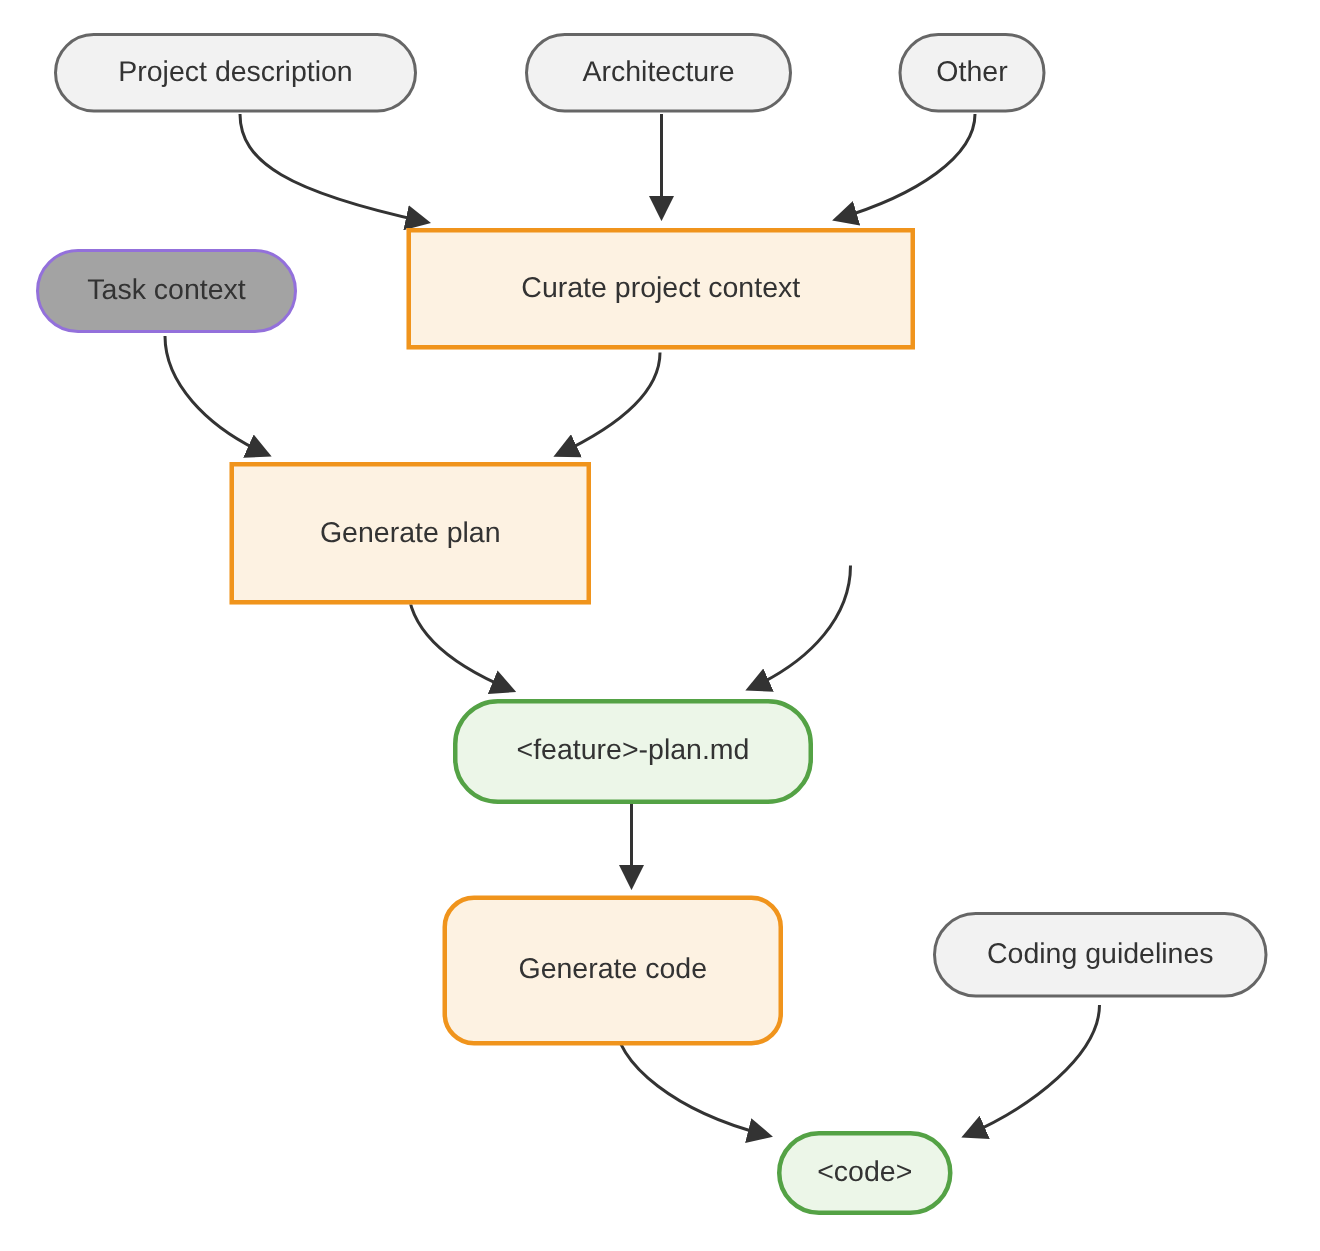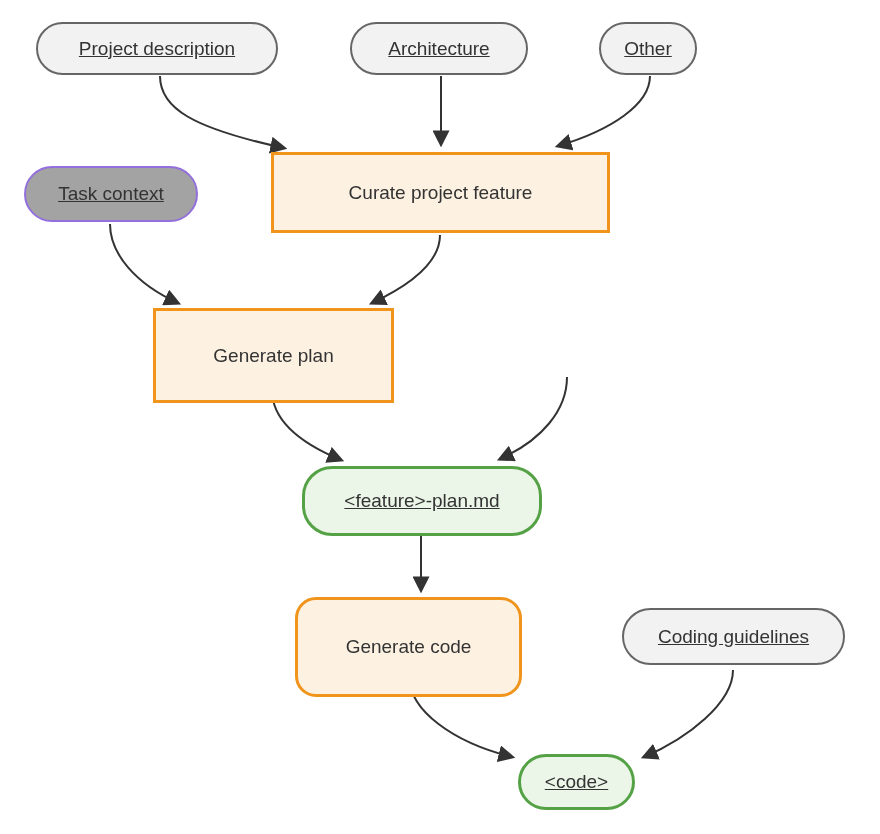--- a/index.html
+++ b/index.html
@@ -31,21 +31,21 @@
     position: absolute;
     box-sizing: border-box;
     display: flex;
     align-items: center;
     justify-content: center;
     font-size: 19px;
     color: #333333;
     white-space: nowrap;
     text-align: center;
   }
-  .pill { border-radius: 30px; text-decoration: underline; }
+  .pill { border-radius: 30px; }
   .rect { border-radius: 0; }
   .gray   { background: #f2f2f2; border: 2.6px solid #666666; }
   .purple { background: #a3a3a3; border: 2.4px solid #9370db; }
   .orange { background: #fdf2e2; border: 3px   solid #f0941c; }
   .green  { background: #ecf6e8; border: 3.4px solid #54a245; }
 </style>
 </head>
 <body>
 
 <div class="canvas">
@@ -78,21 +78,21 @@
 
   <div class="node pill gray" style="left:599px; top:22px; width:98px; height:53px;">
     <span>Other</span>
   </div>
 
   <div class="node pill purple" style="left:24px; top:166px; width:174px; height:56px;">
     <span>Task context</span>
   </div>
 
   <div class="node rect orange" style="left:271px; top:152px; width:339px; height:81px;">
-    <span>Curate project feature</span>
+    <span>Curate project context</span>
   </div>
 
   <div class="node rect orange" style="left:153px; top:308px; width:241px; height:95px;">
     <span>Generate plan</span>
   </div>
 
 
   <div class="node pill green" style="left:302px; top:466px; width:240px; height:70px;">
     <span>&lt;feature&gt;-plan.md</span>
   </div>

